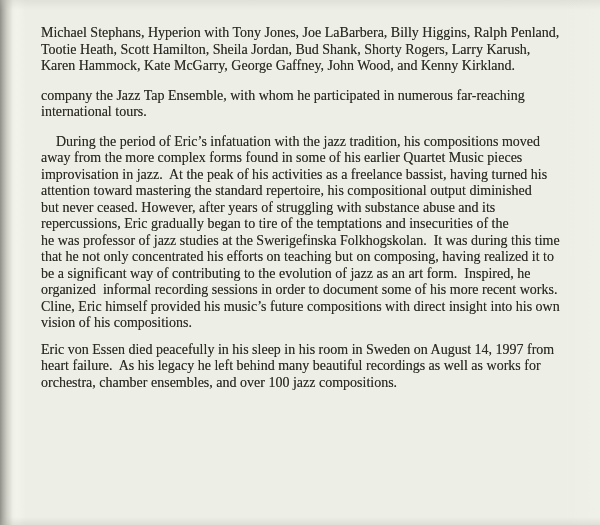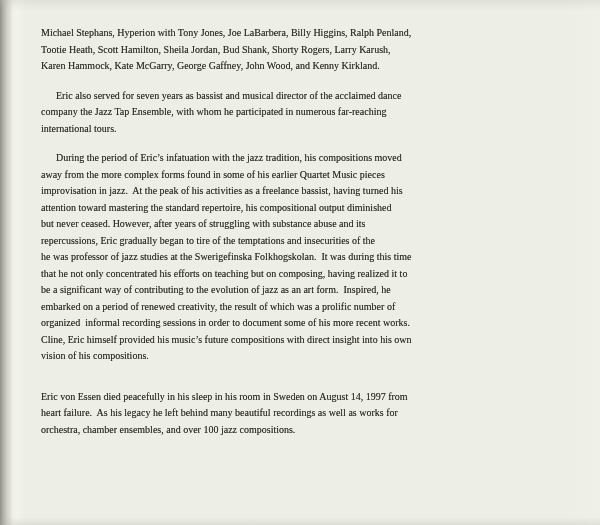--- a/index.html
+++ b/index.html
@@ -30,30 +30,30 @@
     height: 8px;
     background: linear-gradient(0deg, rgba(175,175,165,0.25), rgba(175,175,165,0));
     pointer-events: none;
   }
   .text-block {
     position: absolute;
     top: 25px;
     left: 41px;
     right: 0;
     color: #2c2a24;
-    font-size: 10px;
+    font-size: 14px;
     line-height: 16.5px;
     text-shadow: 0 0 0.4px rgba(44,42,36,0.55);
   }
   .para {
     margin: 0 0 13px 0;
     padding: 0;
   }
   .para.tight {
-    margin-bottom: 24px;
+    margin-bottom: 10px;
   }
   .para:last-child {
     margin-bottom: 0;
   }
   .line {
     white-space: pre;
   }
   .line.indent {
     padding-left: 15px;
   }
@@ -64,36 +64,34 @@
 <div class="page">
   <div class="text-block">
 
     <div class="para">
       <div class="line">Michael Stephans, Hyperion with Tony Jones, Joe LaBarbera, Billy Higgins, Ralph Penland,</div>
       <div class="line">Tootie Heath, Scott Hamilton, Sheila Jordan, Bud Shank, Shorty Rogers, Larry Karush,</div>
       <div class="line">Karen Hammock, Kate McGarry, George Gaffney, John Wood, and Kenny Kirkland.</div>
     </div>
 
     <div class="para">
-      <div class="line indent">Eric also served for seven years as bassist and musical director of the acclaimed dance</div>
       <div class="line">company the Jazz Tap Ensemble, with whom he participated in numerous far-reaching</div>
       <div class="line">international tours.</div>
     </div>
 
     <div class="para tight">
       <div class="line indent">During the period of Eric’s infatuation with the jazz tradition, his compositions moved</div>
       <div class="line">away from the more complex forms found in some of his earlier Quartet Music pieces</div>
       <div class="line">improvisation in jazz.  At the peak of his activities as a freelance bassist, having turned his</div>
       <div class="line">attention toward mastering the standard repertoire, his compositional output diminished</div>
       <div class="line">but never ceased. However, after years of struggling with substance abuse and its</div>
       <div class="line">repercussions, Eric gradually began to tire of the temptations and insecurities of the</div>
       <div class="line">he was professor of jazz studies at the Swerigefinska Folkhogskolan.  It was during this time</div>
       <div class="line">that he not only concentrated his efforts on teaching but on composing, having realized it to</div>
       <div class="line">be a significant way of contributing to the evolution of jazz as an art form.  Inspired, he</div>
-      <div class="line">embarked on a period of renewed creativity, the result of which was a prolific number of</div>
       <div class="line">organized  informal recording sessions in order to document some of his more recent works.</div>
       <div class="line">Cline, Eric himself provided his music’s future compositions with direct insight into his own</div>
       <div class="line">vision of his compositions.</div>
     </div>
 
     <div class="para">
       <div class="line">Eric von Essen died peacefully in his sleep in his room in Sweden on August 14, 1997 from</div>
       <div class="line">heart failure.  As his legacy he left behind many beautiful recordings as well as works for</div>
       <div class="line">orchestra, chamber ensembles, and over 100 jazz compositions.</div>
     </div>

